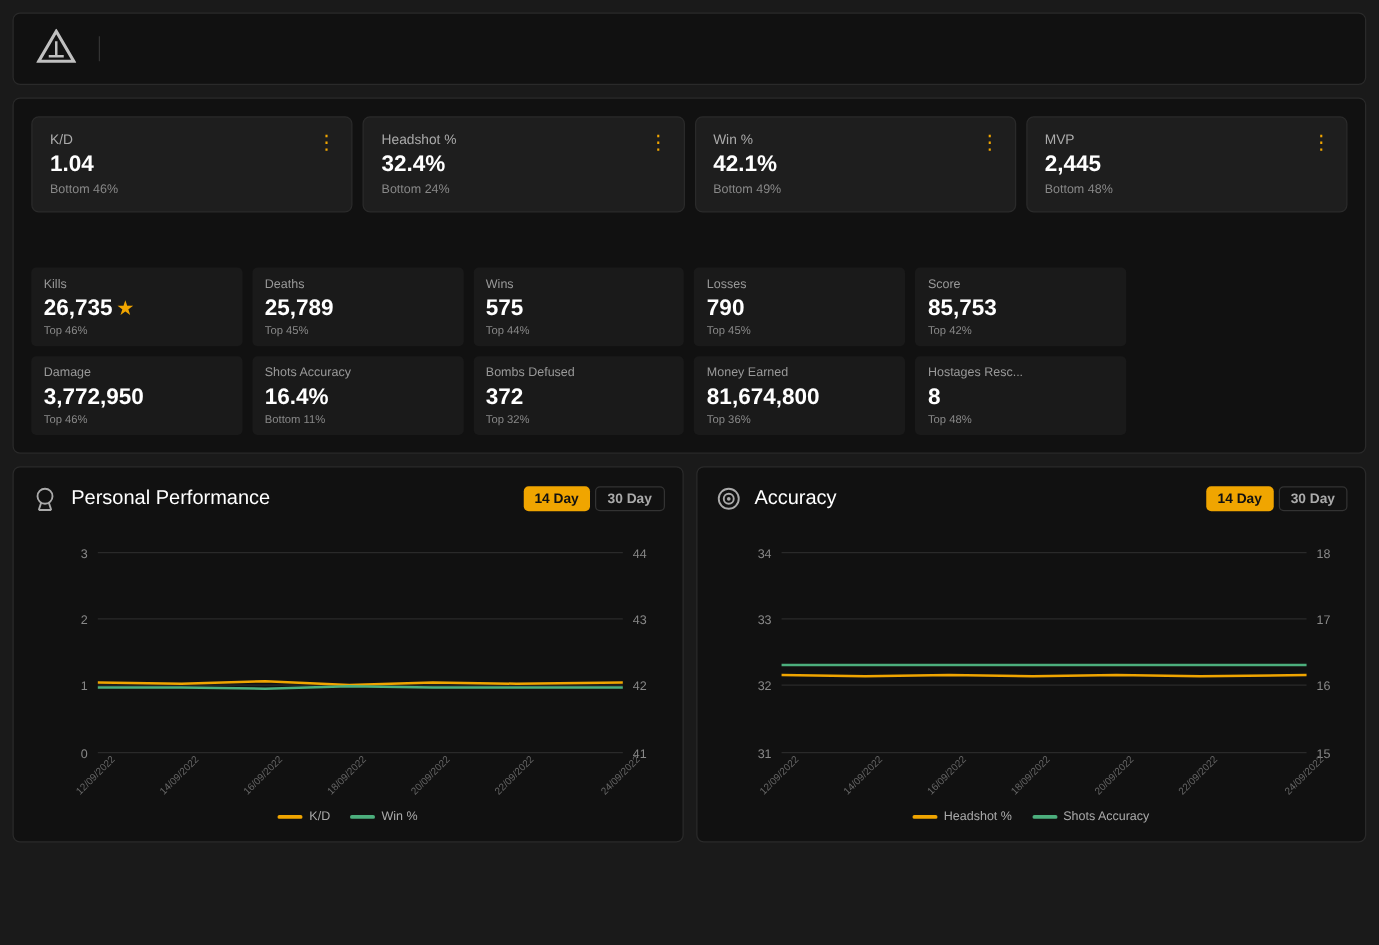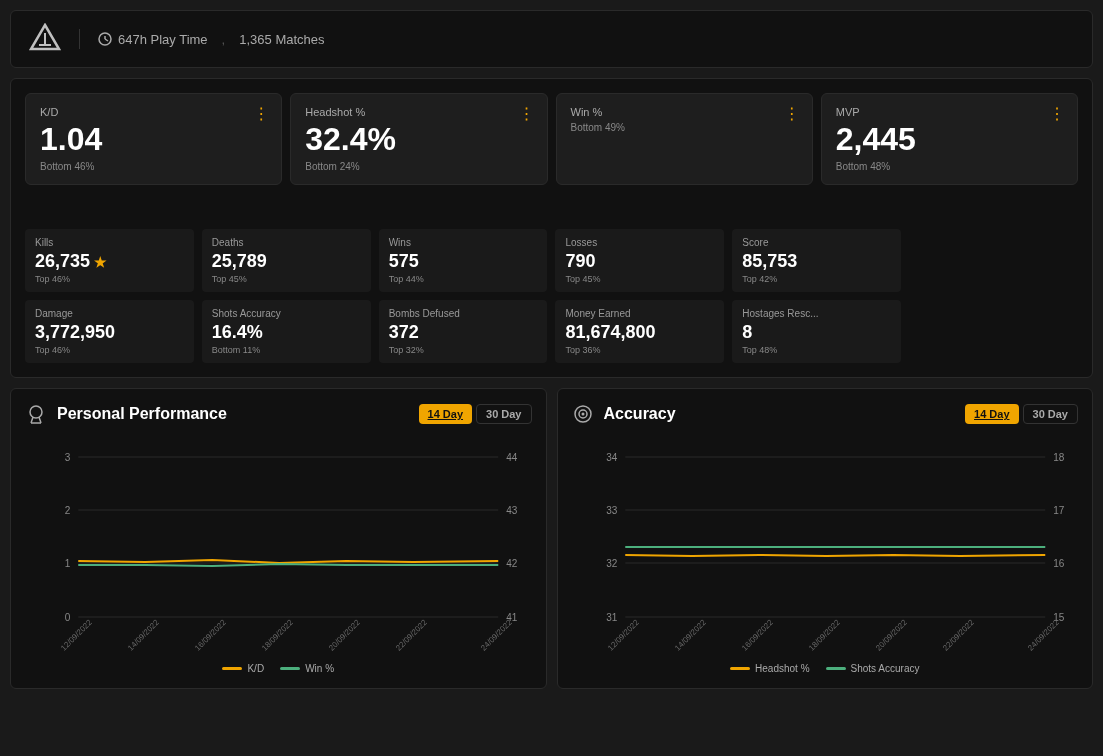--- a/index.html
+++ b/index.html
@@ -72,21 +72,21 @@
       border-radius: 6px;
       padding: 12px 14px;
       position: relative;
     }
     .big-stat-label {
       font-size: 11px;
       color: #aaa;
       margin-bottom: 4px;
     }
     .big-stat-value {
-      font-size: 32px;
+      font-size: 18px;
       font-weight: 700;
       color: #fff;
       line-height: 1.1;
     }
     .big-stat-sub {
       font-size: 10px;
       color: #888;
       margin-top: 4px;
     }
     .big-stat-menu {
@@ -150,39 +150,38 @@
       justify-content: space-between;
       margin-bottom: 12px;
     }
     .chart-title-row {
       display: flex;
       align-items: center;
       gap: 10px;
     }
     .chart-title {
       font-size: 16px;
-      font-weight: 700;
+      font-weight: 400;
       color: #fff;
     }
     .day-buttons {
       display: flex;
       gap: 4px;
     }
     .day-btn {
       padding: 3px 9px;
       border-radius: 4px;
       font-size: 11px;
       font-weight: 600;
       cursor: pointer;
       border: none;
     }
     .day-btn-active {
       background: #f0a500;
       color: #111;
-      text-decoration: underline;
     }
     .day-btn-inactive {
       background: transparent;
       color: #aaa;
       border: 1px solid #333;
     }
 
     
     .chart-area {
       position: relative;
@@ -214,30 +213,20 @@
 </head>
 <body>
 
 <div class="header">
   <svg class="header-logo" viewBox="0 0 32 32" fill="none">
     <polygon points="16,2 30,26 2,26" fill="none" stroke="#c0c0c0" stroke-width="2.5"></polygon>
     <line x1="16" y1="10" x2="16" y2="22" stroke="#c0c0c0" stroke-width="2"></line>
     <line x1="10" y1="22" x2="22" y2="22" stroke="#c0c0c0" stroke-width="2"></line>
   </svg>
   <div class="header-divider"></div>
-  <div class="header-meta">
-    <svg width="14" height="14" viewBox="0 0 14 14">
-      <circle cx="7" cy="7" r="6" stroke="#aaa" stroke-width="1.5" fill="none"></circle>
-      <line x1="7" y1="4" x2="7" y2="7" stroke="#aaa" stroke-width="1.5"></line>
-      <line x1="7" y1="7" x2="10" y2="9" stroke="#aaa" stroke-width="1.5"></line>
-    </svg>
-    <span>647h Play Time</span>
-    <span class="header-meta-sep">,</span>
-    <span>1,365 Matches</span>
-  </div>
 </div>
 
 <div class="stats-panel">
 
   <div class="big-stats">
 
     <div class="big-stat-card">
       <div class="big-stat-label">K/D</div>
       <div class="big-stat-value">1.04</div>
       <div class="big-stat-sub">Bottom 46%</div>
@@ -246,20 +235,21 @@
 
     <div class="big-stat-card">
       <div class="big-stat-label">Headshot %</div>
       <div class="big-stat-value">32.4%</div>
       <div class="big-stat-sub">Bottom 24%</div>
       <div class="big-stat-menu">⋮</div>
     </div>
 
     <div class="big-stat-card">
       <div class="big-stat-label">Win %</div>
+      <div class="big-stat-value">42.1%</div>
       <div class="big-stat-sub">Bottom 49%</div>
       <div class="big-stat-menu">⋮</div>
     </div>
 
     <div class="big-stat-card">
       <div class="big-stat-label">MVP</div>
       <div class="big-stat-value">2,445</div>
       <div class="big-stat-sub">Bottom 48%</div>
       <div class="big-stat-menu">⋮</div>
     </div>

